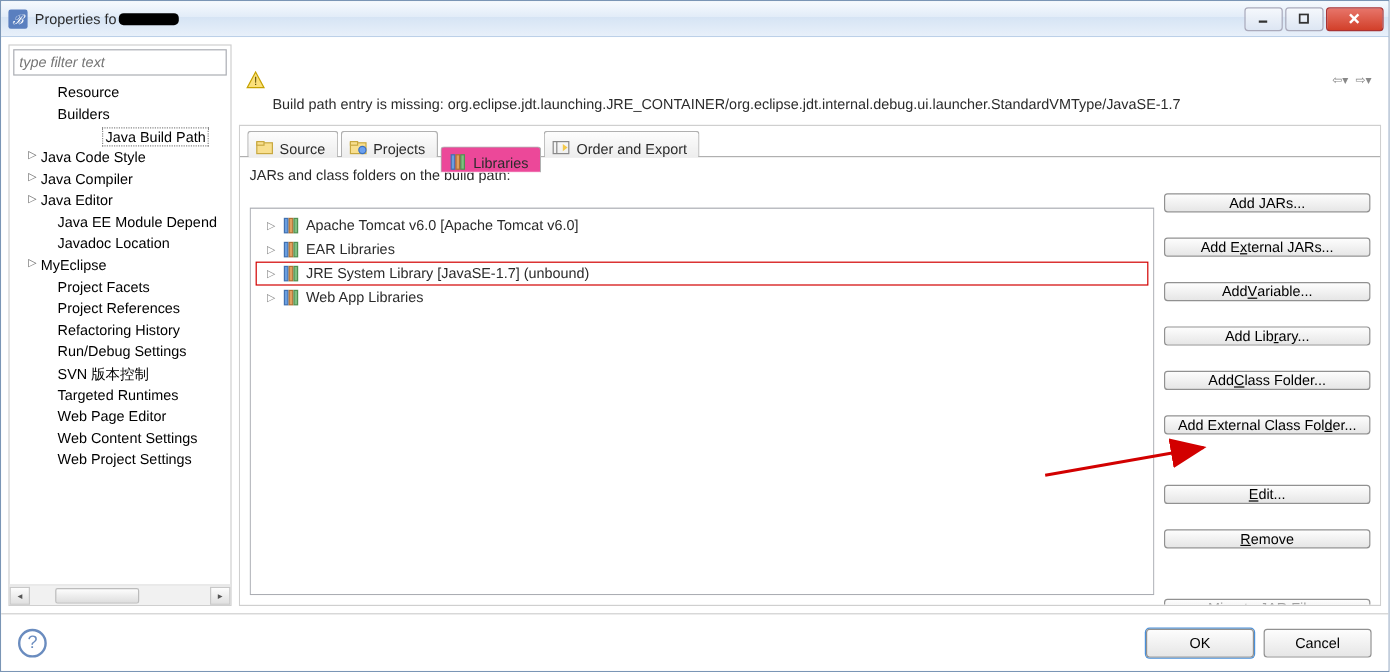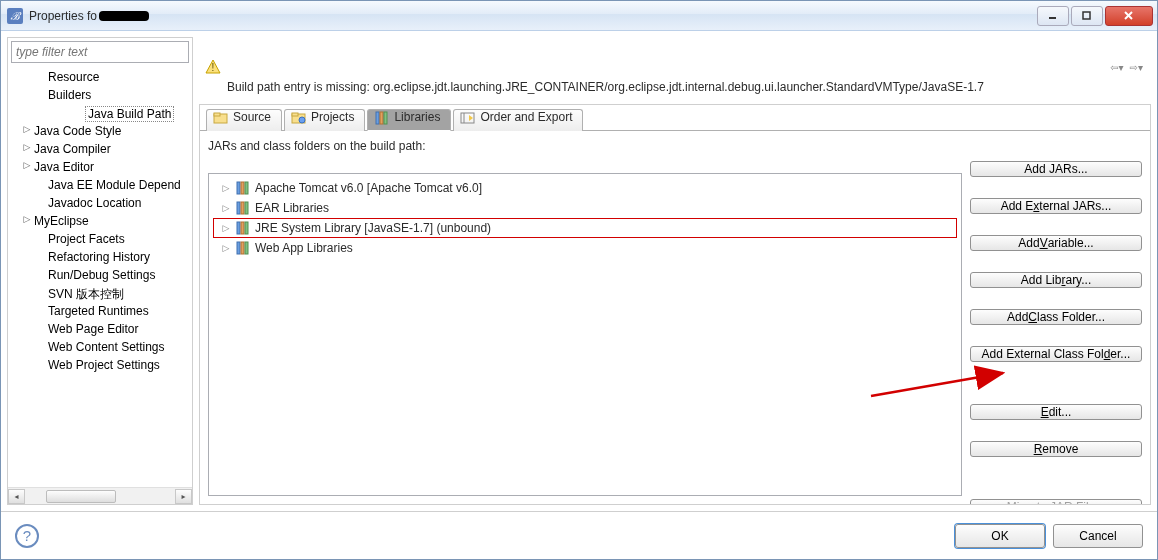--- a/index.html
+++ b/index.html
@@ -202,32 +202,32 @@
     border-bottom: 1px solid #b0b0b0;
     gap: 2px;
   }
   .tab {
     height: 22px;
     border: 1px solid #b0b0b0;
     border-bottom: none;
     border-radius: 3px 3px 0 0;
     background: linear-gradient(to bottom,#fdfdfd,#ededed);
     display: flex;
-    align-items: flex-start;
+    align-items: flex-end;
     padding: 0 10px 0 6px;
     font-size: 12px;
     color: #2b2b2b;
     gap: 4px;
     position: relative;
     top: 1px;
   }
   .tab.active {
-    background: #a3a3a3;
+    background: #ec4899;
     border-bottom: 1px solid #fff;
-    top: 1px;
+    top: 14px;
     z-index: 2;
   }
   .tab-icon {
     width: 16px; height: 16px;
     display: flex;
     align-items: center;
     justify-content: center;
   }
   .tab-body {
     flex: 1;
@@ -411,20 +411,24 @@
             <span class="expander"></span>
             <span class="tlabel">Javadoc Location</span>
           </div>
           <div class="tree-item">
             <span class="expander">▷</span>
             <span class="tlabel">MyEclipse</span>
           </div>
           <div class="tree-item level2">
             <span class="expander"></span>
             <span class="tlabel">Project Facets</span>
+          </div>
+          <div class="tree-item level2">
+            <span class="expander"></span>
+            <span class="tlabel">Project References</span>
           </div>
           <div class="tree-item level2">
             <span class="expander"></span>
             <span class="tlabel">Refactoring History</span>
           </div>
           <div class="tree-item level2">
             <span class="expander"></span>
             <span class="tlabel">Run/Debug Settings</span>
           </div>
           <div class="tree-item level2">

